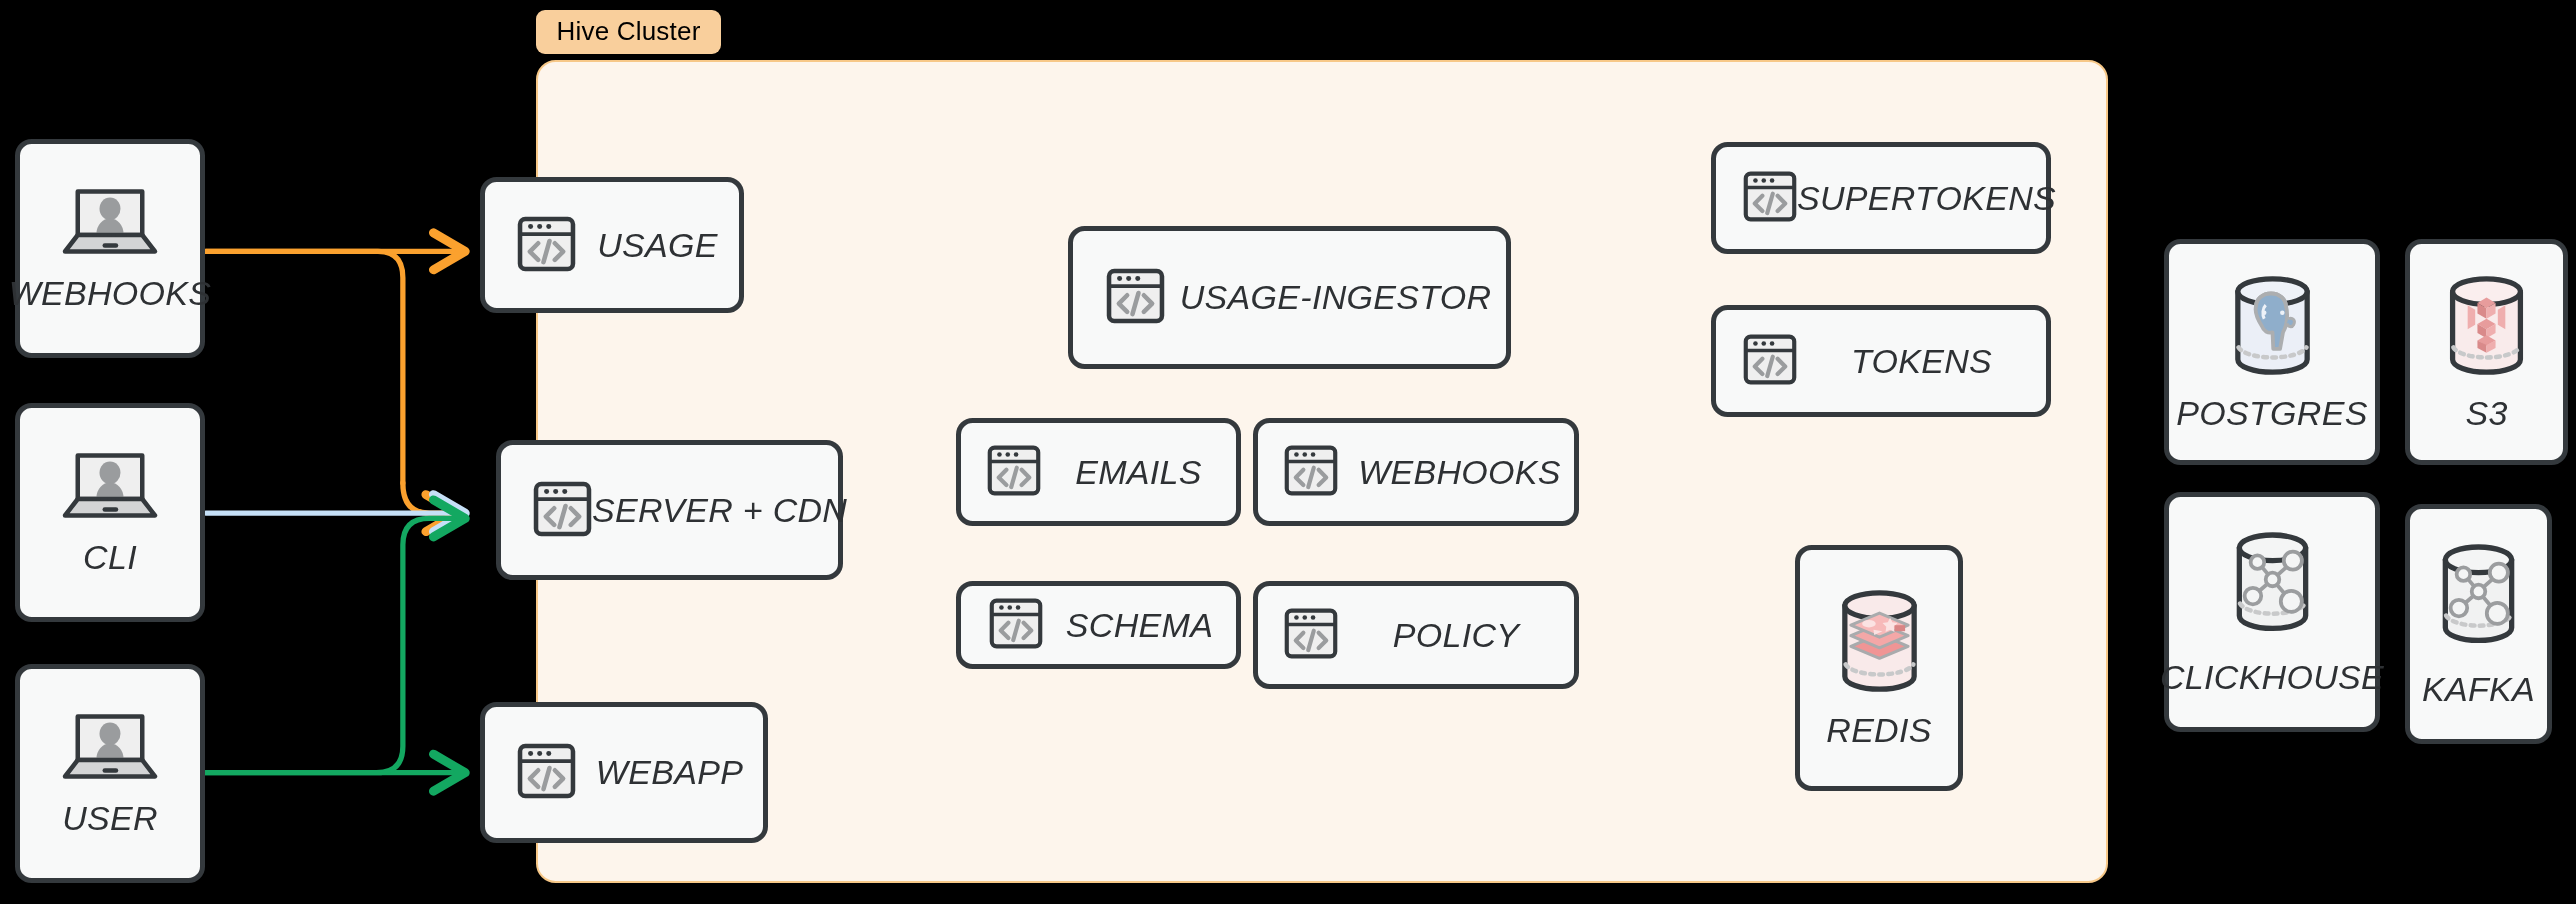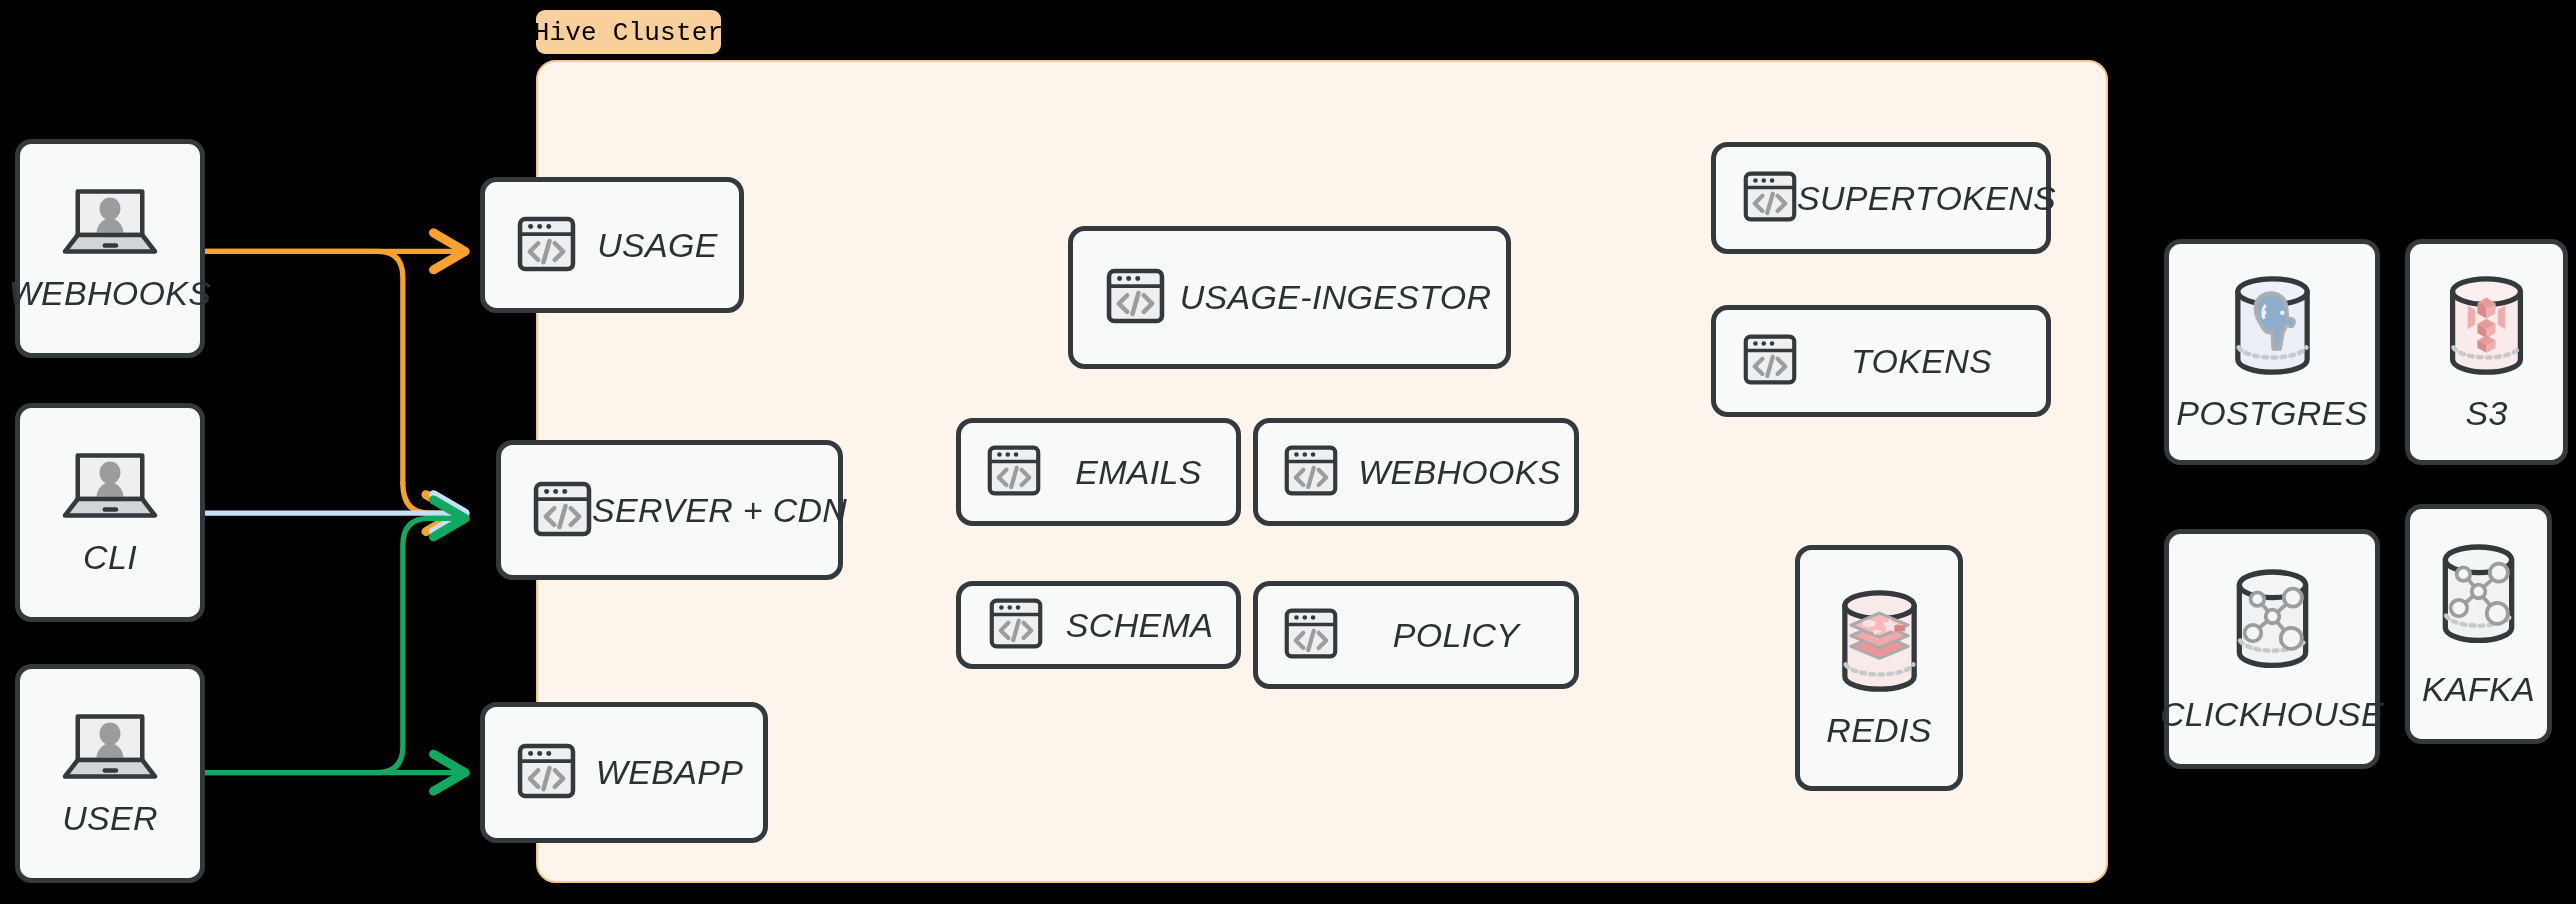--- a/index.html
+++ b/index.html
@@ -15,25 +15,24 @@
     box-sizing:border-box;
   }
   .cluster-badge{
     position:absolute;
     background:#F9CF9C;
     color:#000;
     border-radius:9px;
     font-size:26px;
     font-style:normal;
     letter-spacing:0.2px;
-    display:flex;justify-content:center;
+    display:flex;align-items:center;justify-content:center;
     padding:8px 15px;
     box-sizing:border-box;
     white-space:nowrap;
-    font-family:Liberation Mono, monospace;
   }
 
   
   .node{
     position:absolute;
     background:#F8F9F9;
     border:5.3px solid #34393D;
     border-radius:16.6px;
     box-sizing:border-box;
     display:flex;
@@ -340,21 +339,21 @@
           <path d="M75,69 v12 l-12,7 v-12 z" fill="#EFAEAE"></path>
           <path d="M63,84 l12,7 -12,7 -12,-7 z" fill="#E79C9C"></path>
           <path d="M51,91 v10 l12,6 v-10 z" fill="#D98A8A"></path>
           <path d="M75,91 v10 l-12,6 v-10 z" fill="#EFAEAE"></path>
         </g>
       </svg>
     </span>
     <span class="node-label">S3</span>
   </div>
 
-  <div class="node vert" style="left:2164px; top:529px; width:216px; height:240px;">
+  <div class="node vert" style="left:2164px; top:492px; width:216px; height:240px;">
     <span class="db-icon">
       <svg width="101" height="115" viewBox="0 0 134 152">
         <path d="M23,26 v90 a44,17 0 0 0 88,0 v-90 z" fill="#F1F2F2" stroke="#34393D" stroke-width="7" stroke-linejoin="round"></path>
         <ellipse cx="67" cy="26" rx="44" ry="17" fill="#F4F5F5" stroke="#34393D" stroke-width="7"></ellipse>
         <path d="M24,100 a44,17 0 0 0 86,0" fill="none" stroke="#C8C9CA" stroke-width="6" stroke-dasharray="5 7" stroke-linecap="round"></path>
         <g fill="none" stroke="#9B9D9F" stroke-width="5">
           <path d="M50,48 L67,68 M67,68 L92,46 M67,68 L44,88 M67,68 L89,94"></path>
           <circle cx="47" cy="45" r="9" fill="#F4F5F5"></circle>
           <circle cx="94" cy="43" r="12" fill="#F4F5F5"></circle>
           <circle cx="67" cy="68" r="9" fill="#F4F5F5"></circle>

